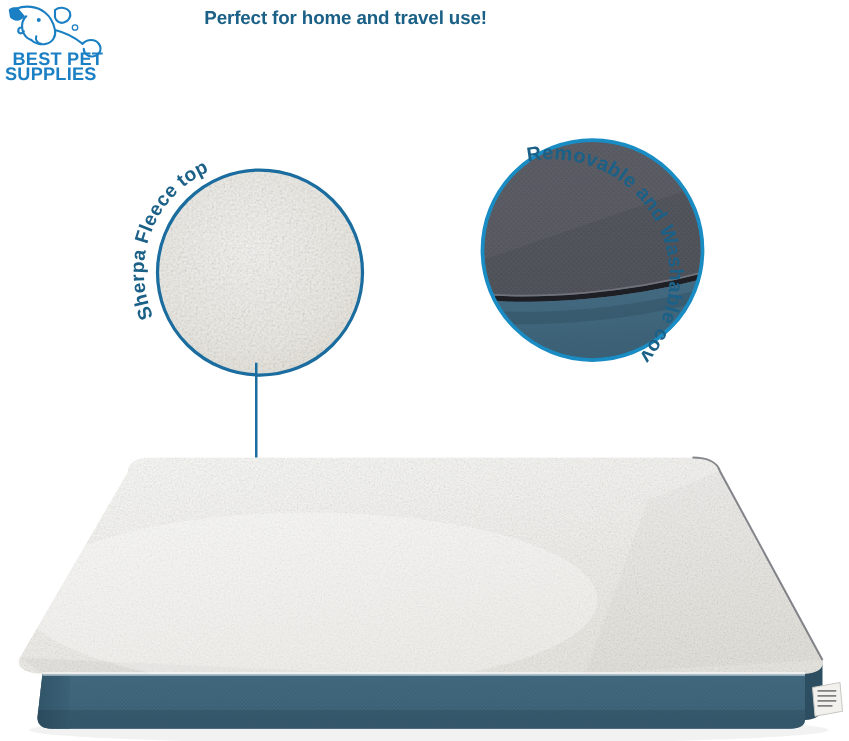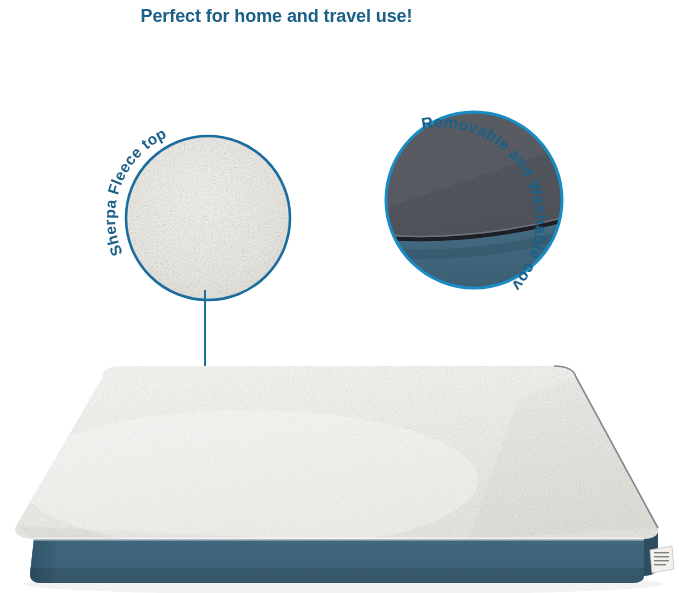--- a/index.html
+++ b/index.html
@@ -31,21 +31,21 @@
   }
   #logo svg { display: block; }
 
   
   #headline {
     position: absolute;
     left: 0;
     top: 6px;
     width: 553px;
     text-align: center;
-    font-size: 18px;
+    font-size: 15px;
     font-weight: bold;
     color: #1b6087;
     letter-spacing: -0.1px;
   }
 
   
   .callout { position: absolute; }
   .callout svg { display: block; overflow: visible; }
 
   #callout-fleece { left: 108px; top: 118px; width: 200px; height: 200px; }
@@ -77,20 +77,51 @@
     width: 683px;
     height: 233px;
   }
   #product svg { display: block; }
 </style>
 </head>
 <body>
 
 <div id="page">
 
+  <div id="logo">
+    <svg viewBox="0 0 84 64" width="84" height="64" aria-hidden="true">
+      <g fill="none" stroke="#1b7fc4" stroke-width="1.7" stroke-linecap="round" stroke-linejoin="round">
+
+        <path d="M3 6 C3 5, 6 3, 10 4 L16 11 C12 16, 7 15, 4 12 Z" fill="#1b7fc4" stroke="none"></path>
+
+        <path d="M9 5 C16 2, 26 3, 32 8 C37 12, 39 17, 40 22
+                 C41 27, 38 32, 33 33 C29 34, 24 33, 21 30"></path>
+
+        <path d="M21 30 C18 29, 15 26, 14 22 C13 18, 14 13, 17 11"></path>
+
+        <path d="M25 27 C24 30, 26 33, 29 33"></path>
+
+        <path d="M40 6 C44 3, 50 4, 52 8 C53 11, 51 15, 47 16 C44 17, 41 15, 40 12 Z" fill="#ffffff"></path>
+
+        <circle cx="27" cy="14" r="1.6" fill="#1b7fc4" stroke="none"></circle>
+
+        <path d="M13 20 C11 20, 10 22, 11 24 C12 25, 14 25, 15 23"></path>
+
+        <path d="M40 22 C48 24, 56 28, 62 33"></path>
+
+        <path d="M62 33 C66 29, 72 29, 75 33 C78 37, 76 42, 71 43 C67 44, 63 41, 63 37"></path>
+
+        <circle cx="56" cy="20" r="2.2" stroke-width="1"></circle>
+      </g>
+      <g fill="#1b7fc4" font-family="Liberation Sans, sans-serif" font-weight="bold" font-size="14.5" letter-spacing="0.2">
+        <text x="6" y="50">BEST PET</text>
+        <text x="0" y="62">SUPPLIES</text>
+      </g>
+    </svg>
+  </div>
 
   <div id="headline">Perfect for home and travel use!</div>
 
   <div id="callout-fleece" class="callout">
     <svg viewBox="0 0 200 200" width="200" height="200">
       <defs>
 
         <filter id="fleeceTex" x="0" y="0" width="100%" height="100%">
           <feTurbulence type="fractalNoise" baseFrequency="0.55" numOctaves="4" seed="7" result="n"></feTurbulence>
           <feColorMatrix in="n" type="saturate" values="0"></feColorMatrix>

